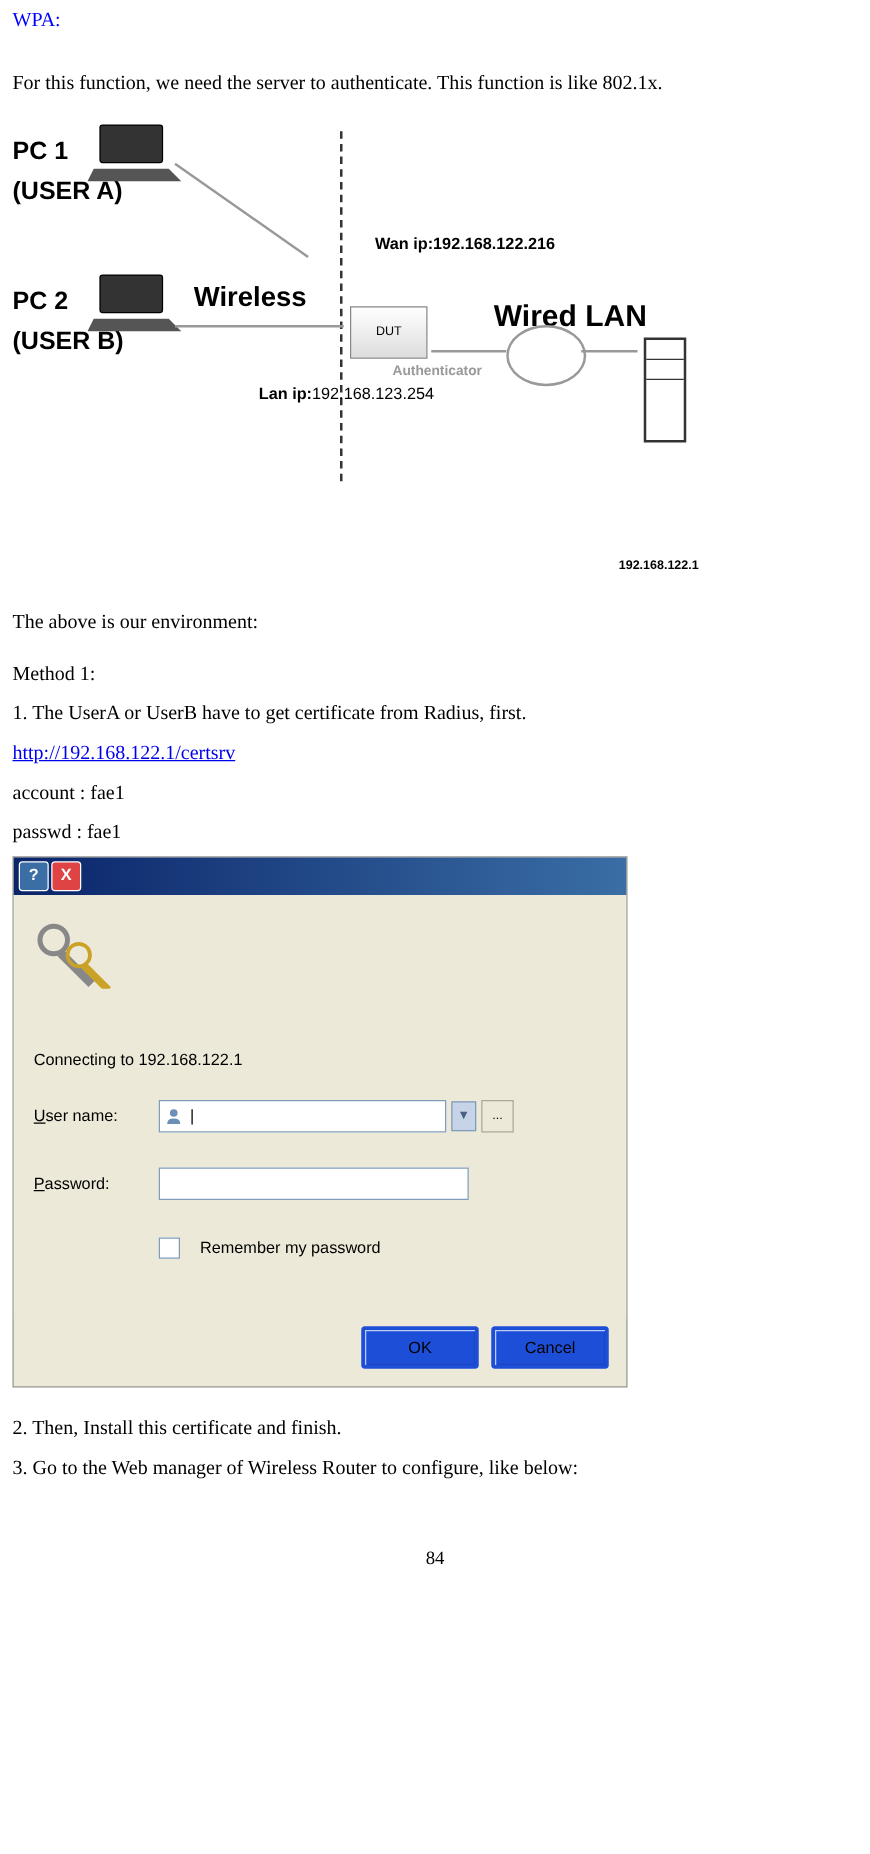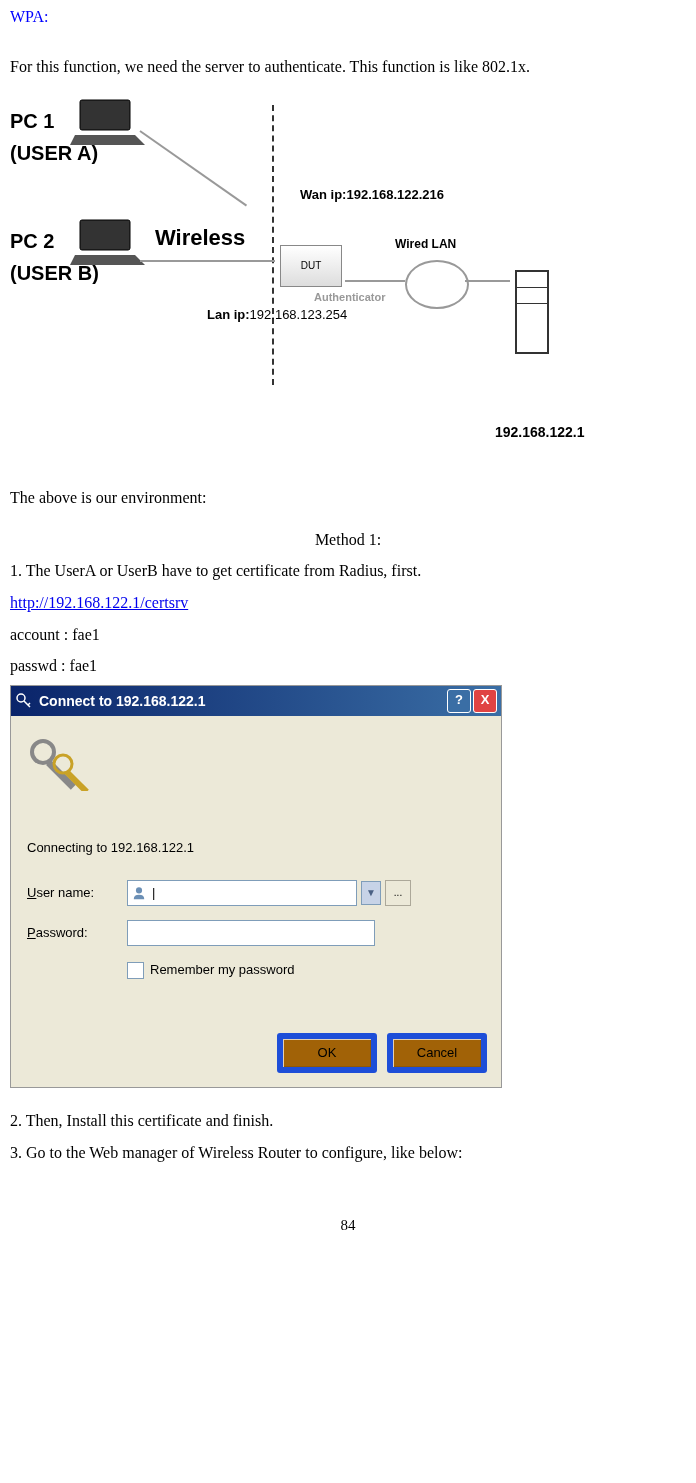--- a/index.html
+++ b/index.html
@@ -70,21 +70,21 @@
       font-weight: bold;
     }
     .ip-label {
       position: absolute;
       font-family: Arial, sans-serif;
       font-size: 13px;
     }
     .wired-label {
       position: absolute;
       font-family: Arial, sans-serif;
-      font-size: 12px;
+      font-size: 24px;
       font-weight: bold;
     }
     .cloud {
       position: absolute;
       width: 60px;
       height: 45px;
       border: 2px solid #999;
       border-radius: 50%;
     }
     .server-box {
@@ -106,21 +106,20 @@
       background: #999;
       height: 2px;
     }
     .link-text {
       color: #0000EE;
       text-decoration: underline;
       margin-bottom: 6px;
     }
     .method-heading {
       margin-bottom: 6px;
-      text-align: center;
     }
     .text-line {
       margin-bottom: 6px;
     }
     .dialog-container {
       width: 490px;
       border: 1px solid #999;
       margin-top: 4px;
       margin-bottom: 20px;
       font-family: Tahoma, Arial, sans-serif;
@@ -171,21 +170,21 @@
     .key-area {
       margin-bottom: 40px;
     }
     .connecting-text {
       margin-bottom: 22px;
       font-size: 13px;
     }
     .form-row {
       display: flex;
       align-items: center;
-      margin-bottom: 14px;
+      margin-bottom: 28px;
     }
     .form-row-label {
       width: 100px;
       font-size: 13px;
     }
     .form-row-label .underline {
       text-decoration: underline;
     }
     .input-wrap {
       display: flex;
@@ -228,39 +227,39 @@
       width: 246px;
       height: 24px;
       border: 1px solid #7F9DB9;
       background: #fff;
     }
     .checkbox-row {
       display: flex;
       align-items: center;
       margin-left: 100px;
       margin-bottom: 30px;
-      gap: 6px;
+      gap: 16px;
     }
     .checkbox {
       width: 15px;
       height: 15px;
       border: 1px solid #7F9DB9;
       background: #fff;
     }
     .dialog-buttons {
       display: flex;
       justify-content: flex-end;
       gap: 10px;
       padding: 6px 14px 14px;
     }
     .dlg-btn {
       width: 88px;
       height: 28px;
-      border: 6px solid #1d4ed8;
-      background: #a16207;
+      border: 3px solid #1d4ed8;
+      background: #1d4ed8;
       border-radius: 3px;
       display: flex;
       align-items: center;
       justify-content: center;
       font-size: 13px;
       box-shadow: 1px 1px 0 rgba(255,255,255,0.7) inset, -1px -1px 0 rgba(0,0,0,0.1) inset;
     }
     .page-number {
       text-align: center;
       margin-top: 48px;
@@ -321,41 +320,33 @@
   <div class="connect-line" style="left:335px;top:185px;width:60px;"></div>
   <div class="cloud" style="left:395px;top:165px;"></div>
   <div class="connect-line" style="left:455px;top:185px;width:45px;"></div>
   <div class="connect-line" style="left:530px;top:185px;width:2px;height:50px;"></div>
 
   <div class="server-box" style="left:505px;top:175px;">
     <div style="border-bottom:1px solid #333;height:15px;"></div>
     <div style="border-bottom:1px solid #333;height:15px;"></div>
   </div>
 
-  <div class="ip-label" style="left:485px;top:326px;font-weight:bold;font-size:14px;">192.168.122.1</div>
+  <div class="ip-label" style="left:485px;top:350px;font-weight:bold;font-size:10px;">192.168.122.1</div>
 </div>
 
 <div class="body-text">The above is our environment:</div>
 
 <div class="method-heading">Method 1:</div>
 <div class="text-line">1. The UserA or UserB have to get certificate from Radius, first.</div>
 <div class="link-text">http://192.168.122.1/certsrv</div>
 <div class="text-line">account : fae1</div>
 <div class="text-line">passwd : fae1</div>
 
 <div class="dialog-container">
   <div class="dialog-titlebar">
-    <div class="dialog-title-left">
-      <svg width="18" height="18">
-        <circle cx="6" cy="6" r="4" fill="none" stroke="#fff" stroke-width="1.5"></circle>
-        <line x1="9" y1="9" x2="15" y2="15" stroke="#fff" stroke-width="1.5"></line>
-        <line x1="13" y1="13" x2="15" y2="11" stroke="#fff" stroke-width="1.5"></line>
-      </svg>
-      <span class="dialog-title">Connect to 192.168.122.1</span>
-    </div>
     <div class="dialog-title-buttons">
       <div class="win-btn help">?</div>
       <div class="win-btn close">X</div>
     </div>
   </div>
   <div class="dialog-body">
     <div class="key-area">
       <svg width="90" height="55">
         <circle cx="16" cy="16" r="11" fill="none" stroke="#888" stroke-width="4"></circle>
         <rect x="24" y="24" width="35" height="7" fill="#888" transform="rotate(45 24 24)"></rect>

